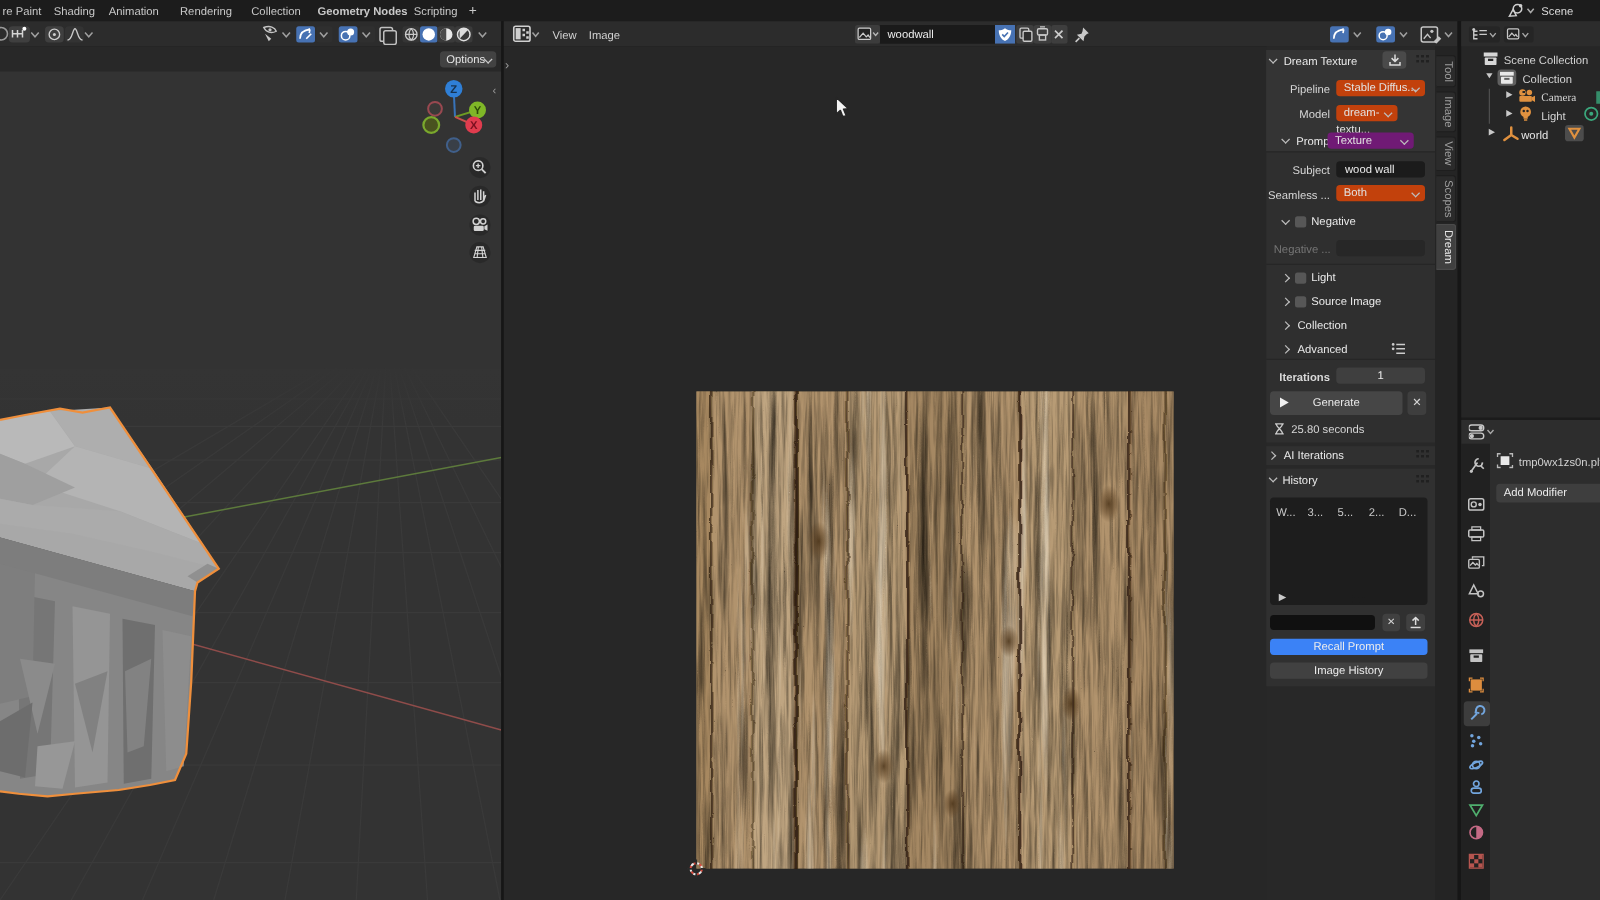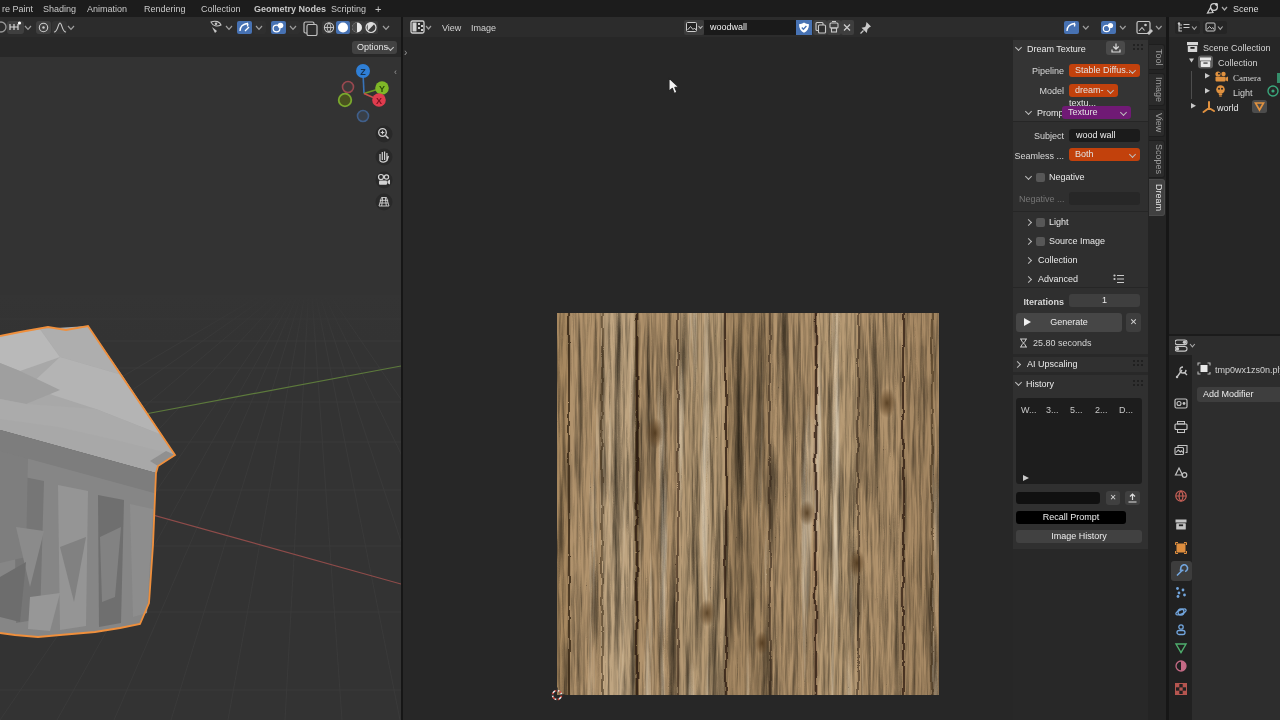--- a/index.html
+++ b/index.html
@@ -379,42 +379,42 @@
 <div class="btn" style="left:1016px;top:313px;width:106px;height:19px;line-height:19px;background:#464646;">
   <span style="position:absolute;left:8px;top:5px;width:0;height:0;border-left:7px solid #f0f0f0;border-top:4.5px solid transparent;border-bottom:4.5px solid transparent;"></span>
   Generate</div>
 <div class="btn" style="left:1126px;top:313px;width:15px;height:19px;line-height:19px;background:#3e3e3e;color:#d5d5d5;">✕</div>
 <svg class="a" style="left:1019px;top:338px;" width="9" height="10" viewBox="0 0 9 10">
   <path d="M1 1 h7 M1 9 h7 M2 1 C2 4 7 6 7 9 M7 1 C7 4 2 6 2 9" stroke="#cccccc" stroke-width="1" fill="none"></path>
 </svg>
 <div class="lbl" style="left:1033px;top:337px;color:#d5d5d5;">25.80 seconds</div>
 
 <div class="chr" style="left:1015px;top:362px;"></div>
-<div class="lbl" style="left:1027px;top:358px;color:#eaeaea;">AI Upscaling</div>
+<div class="lbl" style="left:1027px;top:358px;color:#eaeaea;">AI Iterations</div>
 <div class="grip" style="left:1133px;top:360px;"></div>
 
 <div class="chv" style="left:1016px;top:380px;"></div>
 <div class="lbl" style="left:1026px;top:378px;color:#eaeaea;">History</div>
 <div class="grip" style="left:1133px;top:380px;"></div>
 <div class="a" style="left:1016px;top:398px;width:126px;height:86px;background:#1d1d1d;border-radius:3px;"></div>
 <div class="lbl" style="left:1021px;top:404px;color:#c8c8c8;">W...</div>
 <div class="lbl" style="left:1046px;top:404px;color:#c8c8c8;">3...</div>
 <div class="lbl" style="left:1070px;top:404px;color:#c8c8c8;">5...</div>
 <div class="lbl" style="left:1095px;top:404px;color:#c8c8c8;">2...</div>
 <div class="lbl" style="left:1119px;top:404px;color:#c8c8c8;">D...</div>
 <span class="a" style="left:1023px;top:475px;width:0;height:0;border-left:6px solid #c9c9c9;border-top:3.5px solid transparent;border-bottom:3.5px solid transparent;"></span>
 <div class="grip" style="left:1082px;top:476px;"></div>
 <div class="fld" style="left:1016px;top:492px;width:84px;height:12px;background:#101010;"></div>
 <div class="btn" style="left:1106px;top:491px;width:14px;height:14px;line-height:14px;background:#404040;color:#d5d5d5;font-size:8px;">✕</div>
 <div class="btn" style="left:1125px;top:491px;width:15px;height:14px;background:#404040;">
   <svg width="9" height="10" viewBox="0 0 9 10" style="margin-top:2px;">
       <path d="M4.5 7 v-5.5 M2 3.5 L4.5 1 L7 3.5 M0.5 9 h8" stroke="#dddddd" stroke-width="1.2" fill="none"></path>
     </svg>
 </div>
-<div class="btn" style="left:1016px;top:511px;width:110px;height:13px;background:#000000;">Recall Prompt</div>
+<div class="btn" style="left:1016px;top:511px;width:126px;height:13px;background:#3b82f6;">Recall Prompt</div>
 <div class="btn" style="left:1016px;top:530px;width:126px;height:13px;background:#414141;">Image History</div>
 
 <div class="a" id="tabs" style="left:1148px;top:37px;width:18px;height:683px;background:#242424;"></div>
 <style>
 .vtab{position:absolute;left:1149px;width:16px;background:#2b2b2b;border-radius:0 3px 3px 0;color:#9e9e9e;font-size:9px;writing-mode:vertical-rl;text-align:center;border:1px solid #1e1e1e;border-left:none;}
 </style>
 <div class="vtab" style="top:44px;height:26px;">Tool</div>
 <div class="vtab" style="top:73px;height:33px;">Image</div>
 <div class="vtab" style="top:109px;height:28px;">View</div>
 <div class="vtab" style="top:140px;height:38px;">Scopes</div>

